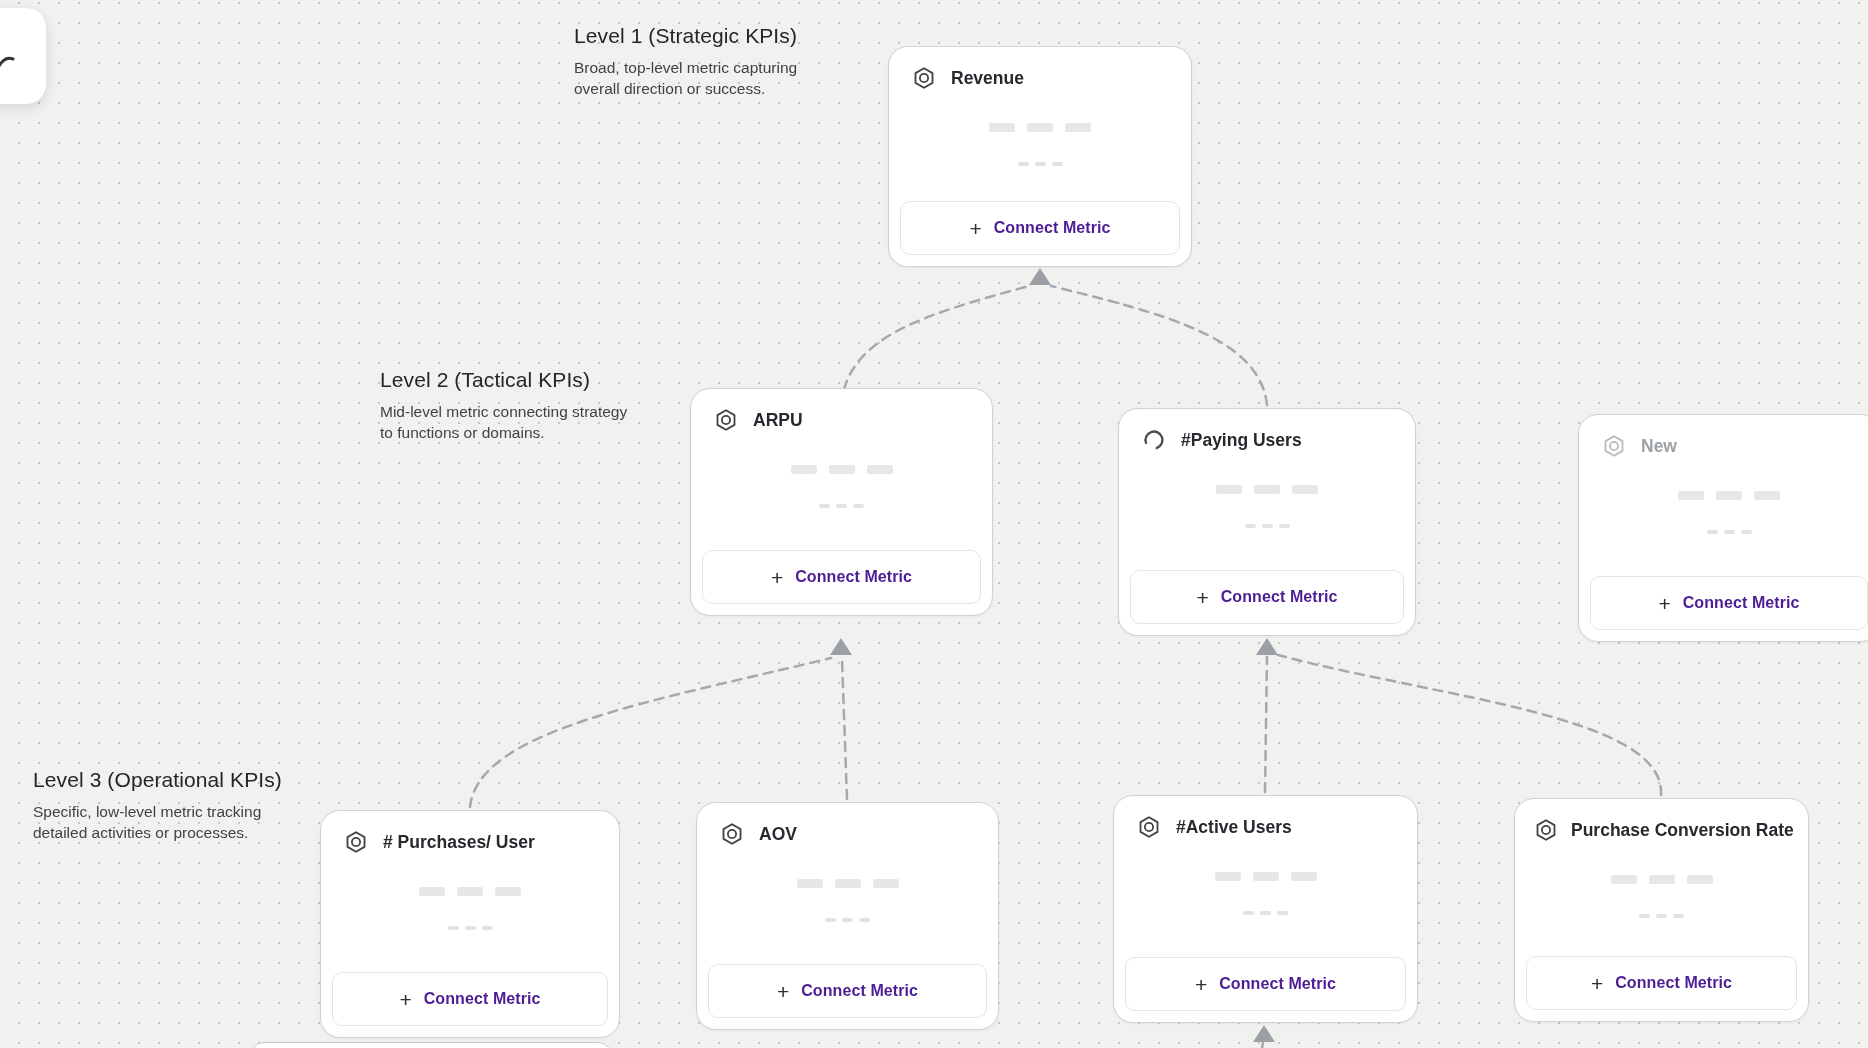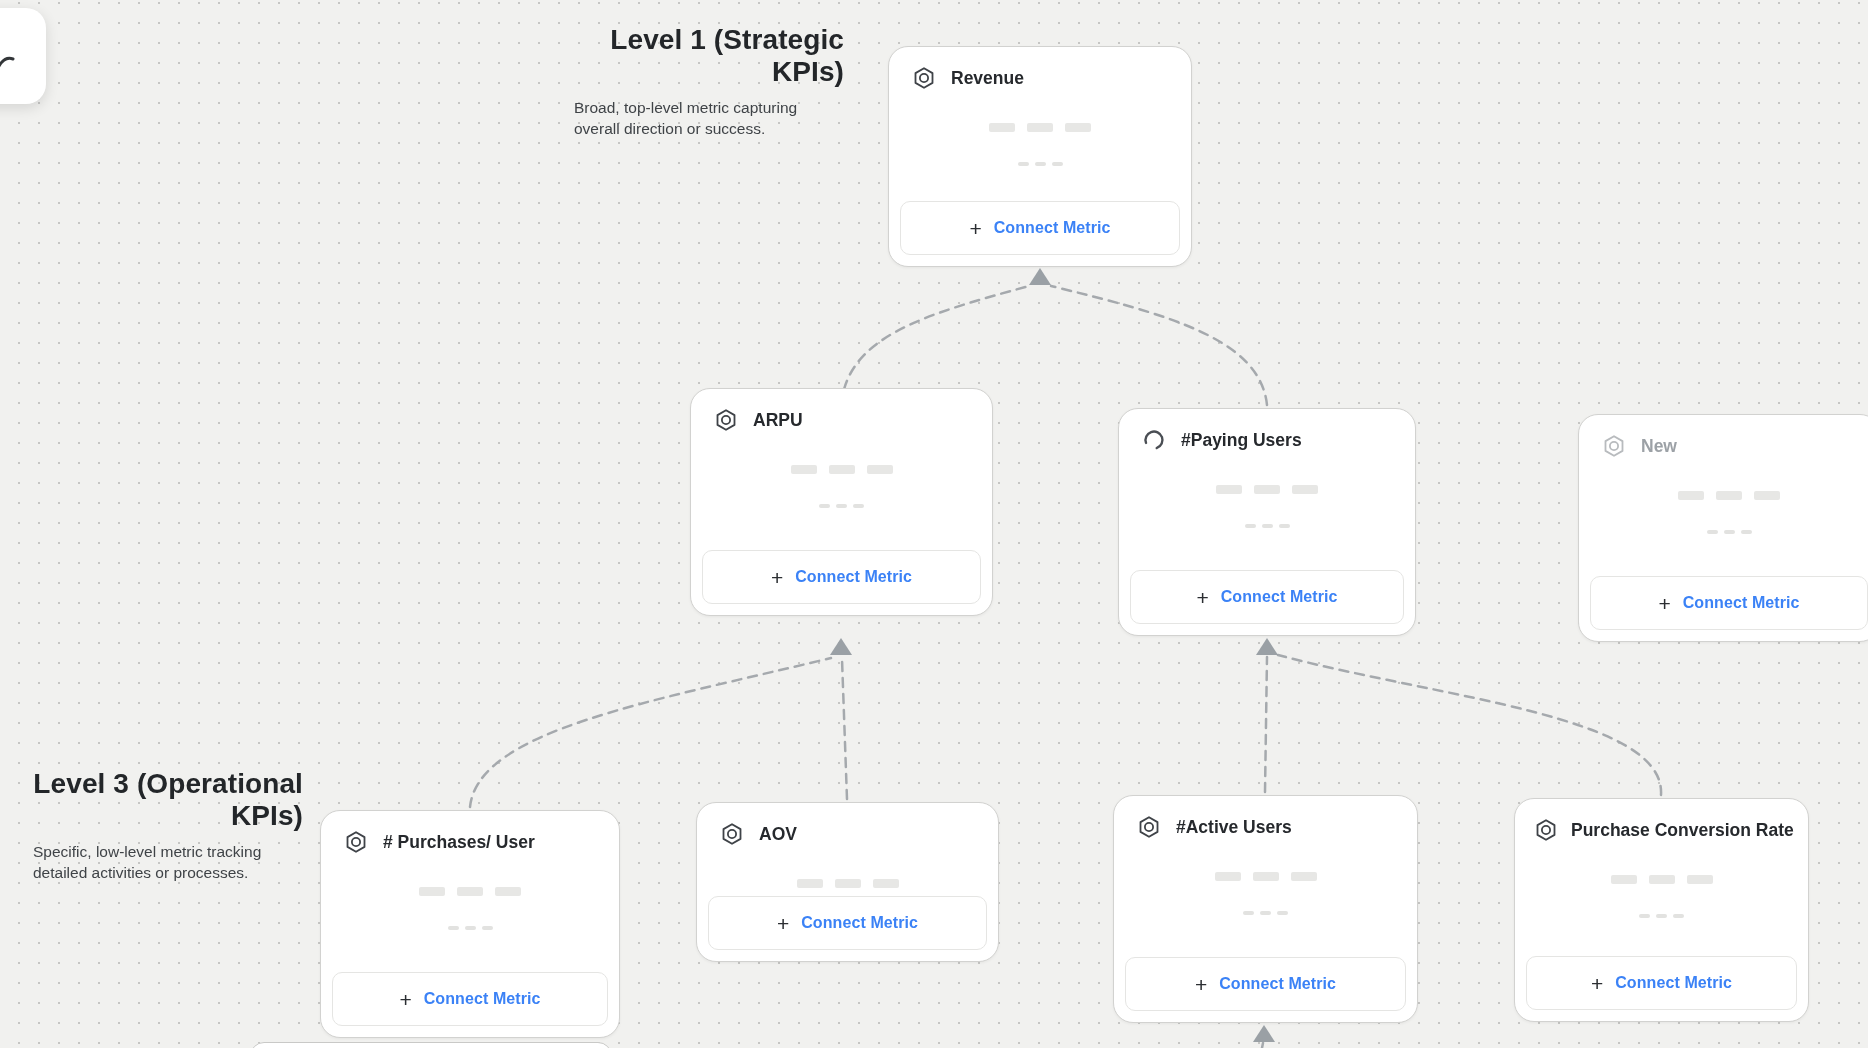--- a/index.html
+++ b/index.html
@@ -4,42 +4,42 @@
 <style>
   html,body{margin:0;padding:0;}
   body{font-family:"Liberation Sans","DejaVu Sans",sans-serif;}
   .canvas{
     position:relative;width:1868px;height:1048px;overflow:hidden;
     background-color:#f1f1ef;
     background-image:radial-gradient(circle,#c6c6c4 1.15px,rgba(0,0,0,0) 1.35px);
     background-size:20px 20px;background-position:9px 13px;
   }
   .level-label{position:absolute;z-index:2;}
-  .level-title{font-size:28px;font-weight:700;color:#232629;letter-spacing:.1px;margin:0 0 10px 0;text-align:right;}
+  .level-title{font-size:21px;font-weight:400;color:#232629;letter-spacing:.1px;margin:0 0 10px 0;}
   .level-desc{font-size:15.5px;line-height:20.5px;color:#3f4347;margin:0;}
   .card{
     position:absolute;background:#ffffff;border:1.5px solid #d2d2d0;border-radius:20px;
     box-shadow:0 1px 3px rgba(0,0,0,0.05);box-sizing:border-box;z-index:3;
   }
   .card-header{position:absolute;left:22px;top:18px;display:flex;align-items:center;gap:14px;}
   .card-title{font-size:17.5px;font-weight:700;color:#26292d;white-space:nowrap;}
   .card.muted .card-title{color:#9ca1a6;}
   .icon{display:inline-flex;width:26px;height:26px;align-items:center;justify-content:center;}
   .skel-bars{position:absolute;left:0;right:0;top:76px;display:flex;justify-content:center;gap:12px;}
   .skel-bars i{display:block;width:26px;height:9px;border-radius:2px;background:#e7e7e5;}
   .skel-dashes{position:absolute;left:0;right:0;top:115px;display:flex;justify-content:center;gap:6px;}
   .skel-dashes i{display:block;width:11px;height:3.5px;border-radius:2px;background:#e2e2e0;}
   .connect-btn{
     position:absolute;left:11px;right:11px;bottom:11px;height:54px;
     background:#ffffff;border:1.5px solid #e5e5e3;border-radius:10px;
     display:flex;align-items:center;justify-content:center;gap:12px;cursor:pointer;
     font-family:inherit;
   }
   .connect-btn .plus{font-size:21px;font-weight:400;color:#2b2e32;line-height:1;}
-  .connect-btn .lbl{font-size:16px;font-weight:700;color:#3b82f6;letter-spacing:.1px;}
+  .connect-btn .lbl{font-size:16px;font-weight:700;color:#4c1d95;letter-spacing:.1px;}
   .partial-card{
     position:absolute;background:#ffffff;border:1.5px solid #c9c9c7;border-radius:14px 14px 0 0;
     box-sizing:border-box;z-index:3;
   }
   .tool-flyout{
     position:absolute;left:-28px;top:8px;width:74px;height:96px;background:#ffffff;
     border-radius:20px;box-shadow:0 4px 14px rgba(0,0,0,0.12);z-index:5;
   }
   .connectors{position:absolute;left:0;top:0;z-index:1;pointer-events:none;}
 </style>
@@ -69,20 +69,24 @@
   <div class="tool-flyout">
     <svg width="74" height="96" viewBox="0 0 74 96">
       <path d="M27 58 Q33 48 41 51" stroke="#333639" stroke-width="3" fill="none" stroke-linecap="round"></path>
     </svg>
   </div>
 
   <div class="level-label" style="left:574px;top:24px;width:270px;">
     <div class="level-title">Level 1 (Strategic KPIs)</div>
     <p class="level-desc">Broad, top-level metric capturing overall direction or success.</p>
   </div>
+  <div class="level-label" style="left:380px;top:368px;width:250px;">
+    <div class="level-title">Level 2 (Tactical KPIs)</div>
+    <p class="level-desc">Mid-level metric connecting strategy to functions or domains.</p>
+  </div>
   <div class="level-label" style="left:33px;top:768px;width:270px;">
     <div class="level-title">Level 3 (Operational KPIs)</div>
     <p class="level-desc">Specific, low-level metric tracking detailed activities or processes.</p>
   </div>
 
   <div class="card" style="left:888px;top:46px;width:304px;height:221px;">
     <div class="card-header">
       <span class="icon">
         <svg width="24" height="24" viewBox="0 0 24 24" fill="none" stroke="#3f4348" stroke-width="1.8" stroke-linejoin="round">
           <path d="M12 2.2 L20.5 7.1 V16.9 L12 21.8 L3.5 16.9 V7.1 Z"></path>
@@ -203,21 +207,21 @@
         <i></i>
         <i></i>
         <i></i>
       </div>
     <button class="connect-btn">
       <span class="plus">+</span>
       <span class="lbl">Connect Metric</span>
     </button>
   </div>
 
-  <div class="card" style="left:696px;top:802px;width:303px;height:160px;">
+  <div class="card" style="left:696px;top:802px;width:303px;height:228px;">
     <div class="card-header">
       <span class="icon">
         <svg width="24" height="24" viewBox="0 0 24 24" fill="none" stroke="#3f4348" stroke-width="1.8" stroke-linejoin="round">
           <path d="M12 2.2 L20.5 7.1 V16.9 L12 21.8 L3.5 16.9 V7.1 Z"></path>
             <circle cx="12" cy="12" r="4.1"></circle>
         </svg>
       </span>
       <span class="card-title">AOV</span>
     </div>
     <div class="skel-bars">

